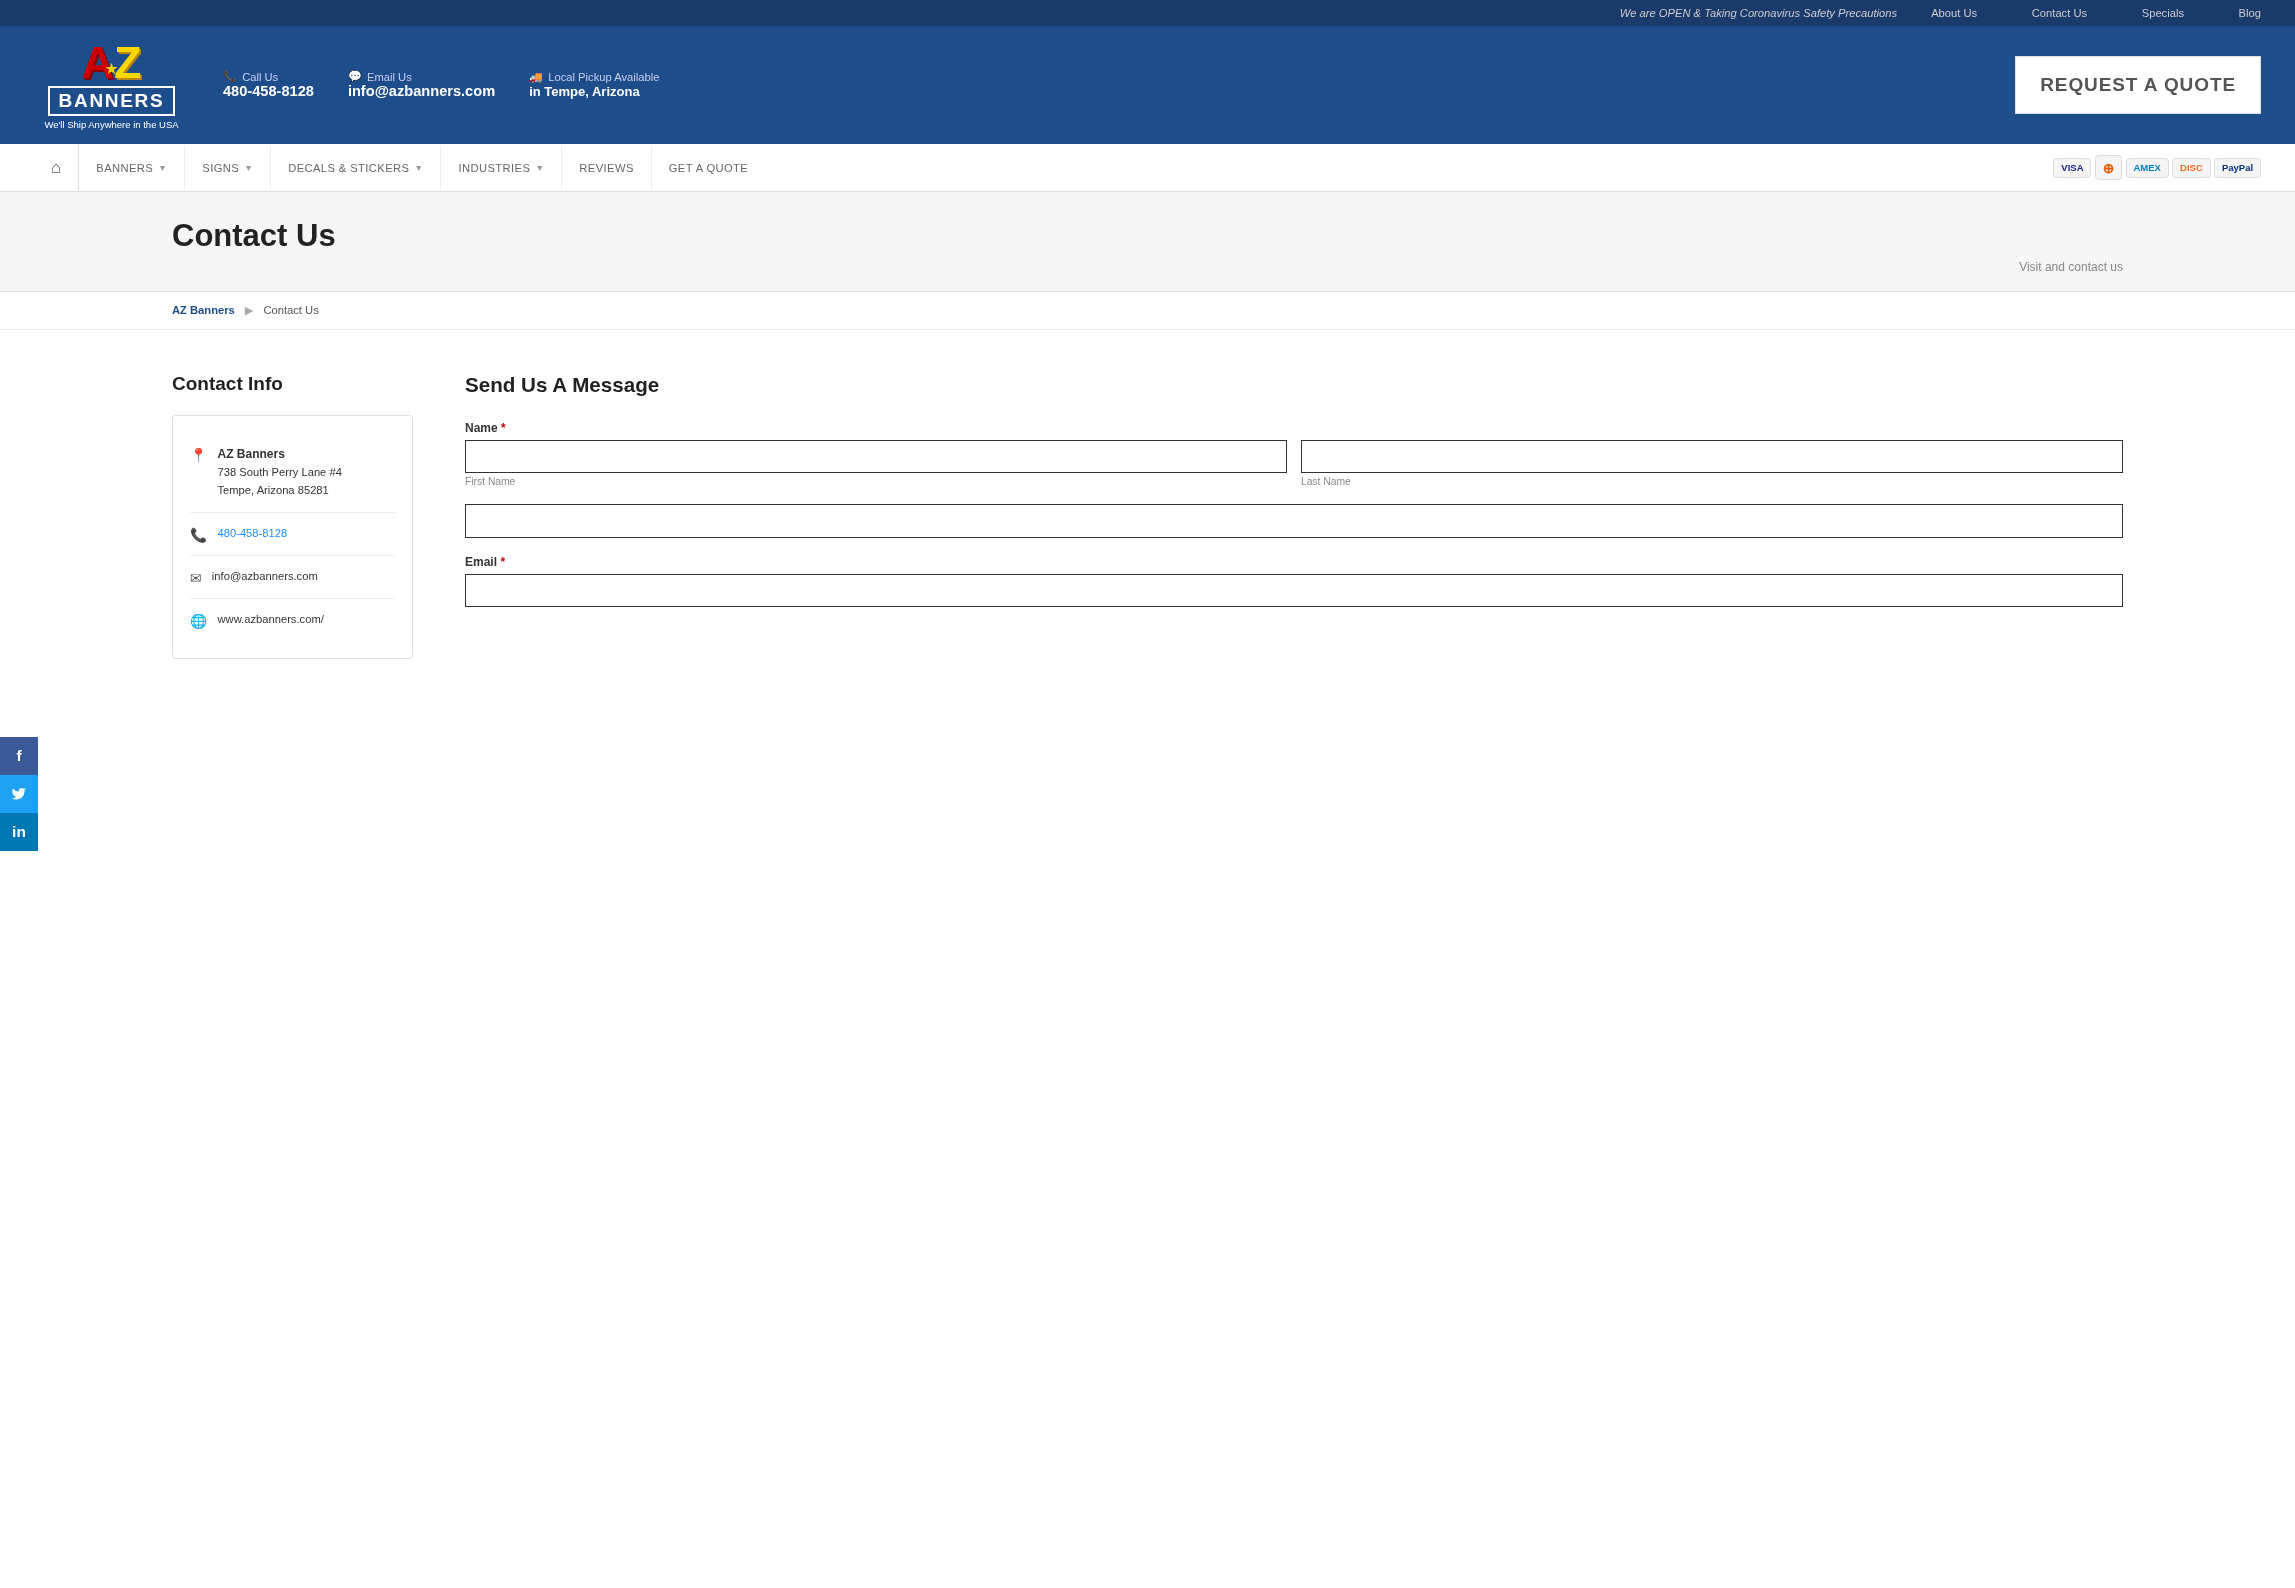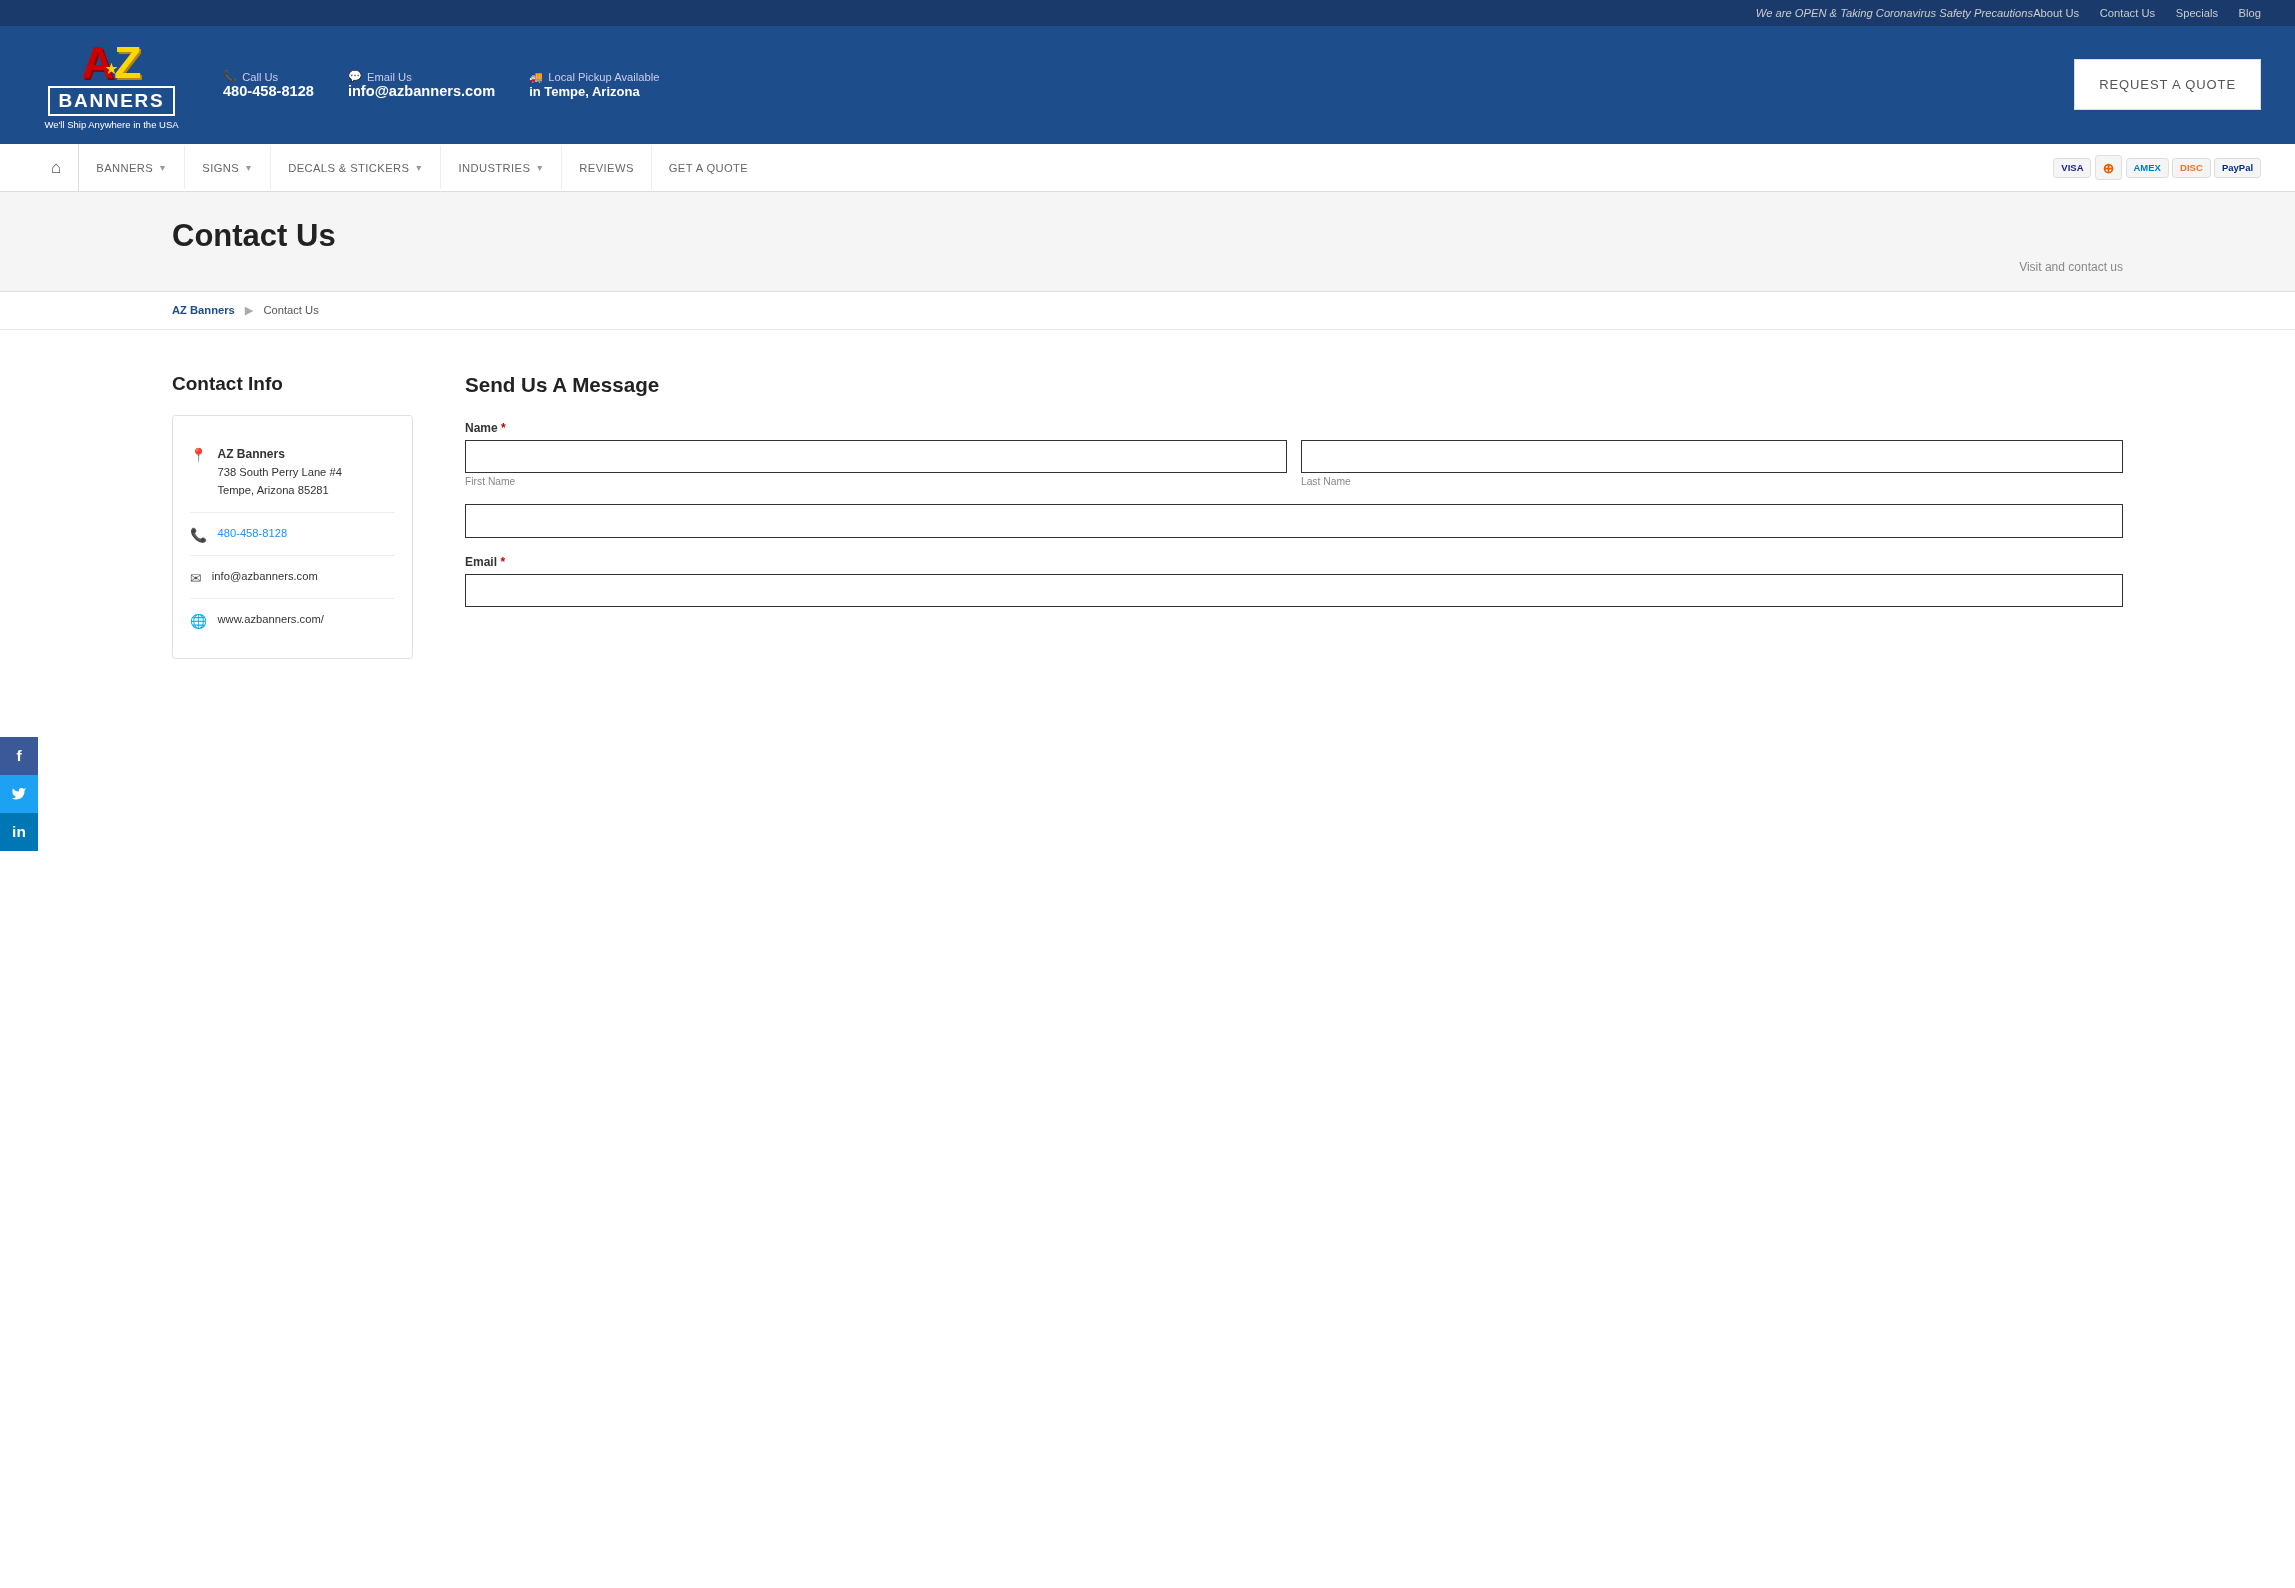--- a/index.html
+++ b/index.html
@@ -10,21 +10,21 @@
       background: #1a3a6b;
       display: flex;
       align-items: center;
       justify-content: space-between;
       padding: 6.9px 34px;
       color: #ccc;
       font-size: 11.2px;
     }
     .top-bar-center { color: #ccc; font-style: italic; }
     .top-bar-right { display: flex; gap: 20.6px; }
-    .top-bar-right a { color: #ccc; text-decoration: none; font-size: 11.2px; }
+    .top-bar-right a { color: #ccc; text-decoration: none; font-size: 11.2px; padding-left: 34px; }
 
     
     .header {
       background: #1e4d8c;
       display: flex;
       align-items: center;
       padding: 13.8px 34px;
       gap: 34px;
     }
     .logo-area {
@@ -77,22 +77,22 @@
       font-size: 13px;
       font-weight: bold;
       color: #fff;
     }
     .header-quote-btn {
       margin-left: auto;
       background: #fff;
       color: #555;
       border: 0.9px solid #ddd;
       padding: 17px 24px;
-      font-size: 13px;
-      font-weight: normal;
+      font-size: 19px;
+      font-weight: bold;
       letter-spacing: 0.9px;
       cursor: pointer;
       text-transform: uppercase;
     }
 
     
     .nav-bar {
       background: #fff;
       border-bottom: 0.9px solid #ddd;
       display: flex;

